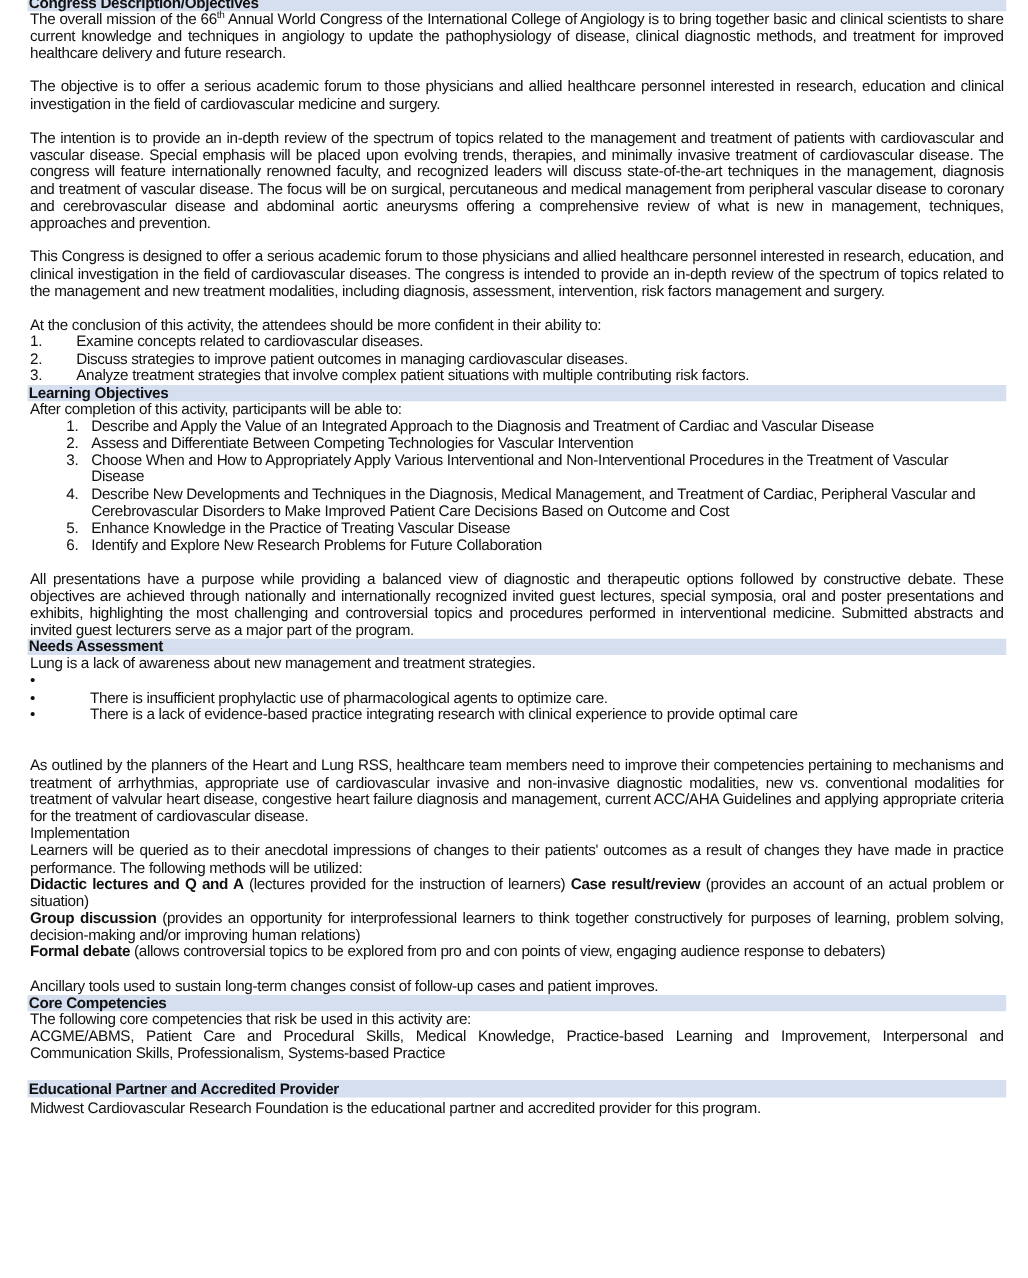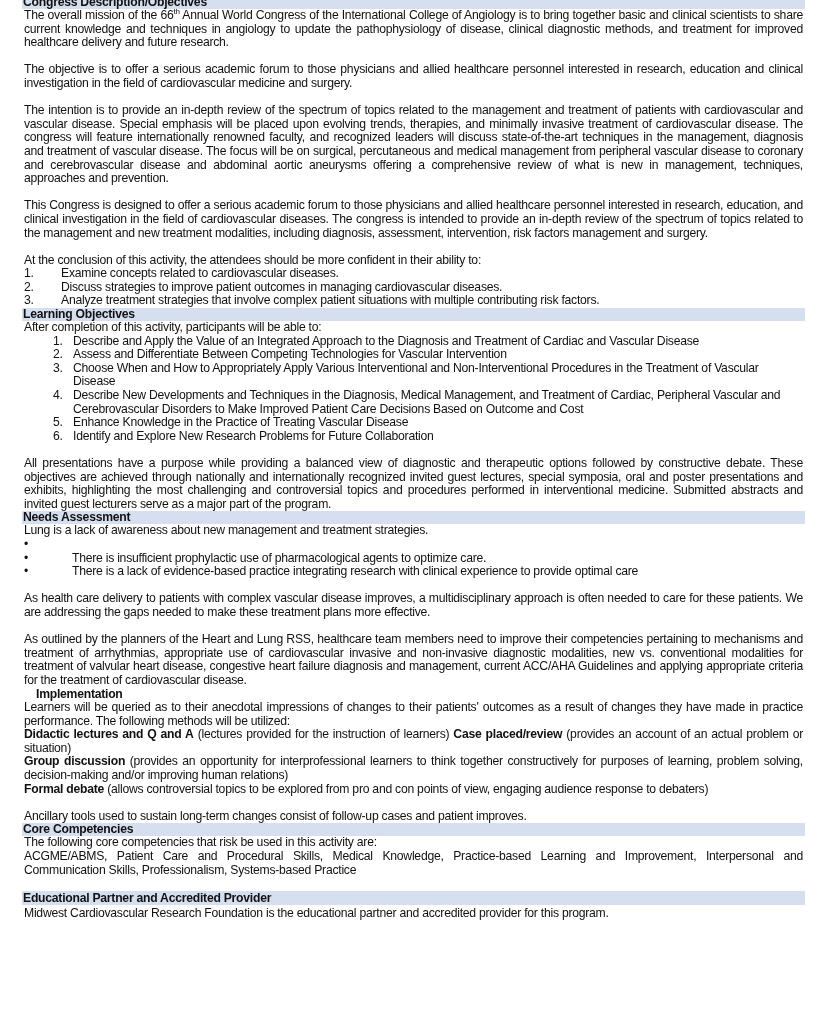--- a/index.html
+++ b/index.html
@@ -93,27 +93,26 @@
     <li>
         <span class="n">•</span>
         <span>There is insufficient prophylactic use of pharmacological agents to optimize care.</span>
       </li>
     <li>
         <span class="n">•</span>
         <span>There is a lack of evidence-based practice integrating research with clinical experience to provide optimal care</span>
       </li>
   </ul>
   <div class="gap"></div>
-  <p>As health care delivery to patients with complex vascular disease improves, a multidisciplinary approach is often needed to care for these patients. We are addressing the gaps needed to make these treatment plans more effective.</p>
   <div class="gap"></div>
   <p>As outlined by the planners of the Heart and Lung RSS, healthcare team members need to improve their competencies pertaining to mechanisms and treatment of arrhythmias, appropriate use of cardiovascular invasive and non-invasive diagnostic modalities, new vs. conventional modalities for treatment of valvular heart disease, congestive heart failure diagnosis and management, current ACC/AHA Guidelines and applying appropriate criteria for the treatment of cardiovascular disease.</p>
 
-  <div style="font-weight:bold;margin-left:12px;">Implementation</div>
+  <div style="font-weight:normal;">Implementation</div>
   <p>Learners will be queried as to their anecdotal impressions of changes to their patients' outcomes as a result of changes they have made in practice performance.  The following methods will be utilized:</p>
-  <p><b>Didactic lectures and Q and A</b><span> (lectures provided for the instruction of learners) </span><b>Case placed/review</b><span> (provides an account of an actual problem or situation)</span></p>
+  <p><b>Didactic lectures and Q and A</b><span> (lectures provided for the instruction of learners) </span><b>Case result/review</b><span> (provides an account of an actual problem or situation)</span></p>
   <p><b>Group discussion</b><span> (provides an opportunity for interprofessional learners to think together constructively for purposes of learning, problem solving, decision-making and/or improving human relations)</span></p>
   <p><b>Formal debate</b><span> (allows controversial topics to be explored from pro and con points of view, engaging audience response to debaters)</span></p>
   <div class="gap"></div>
   <p>Ancillary tools used to sustain long-term changes consist of follow-up cases and patient improves.</p>
 
   <div class="hdr">Core Competencies</div>
   <p>The following core competencies that risk be used in this activity are:</p>
   <p>ACGME/ABMS, Patient Care and Procedural Skills, Medical Knowledge, Practice-based Learning and Improvement, Interpersonal and Communication Skills, Professionalism, Systems-based Practice</p>
   <div class="gap"></div>
 

